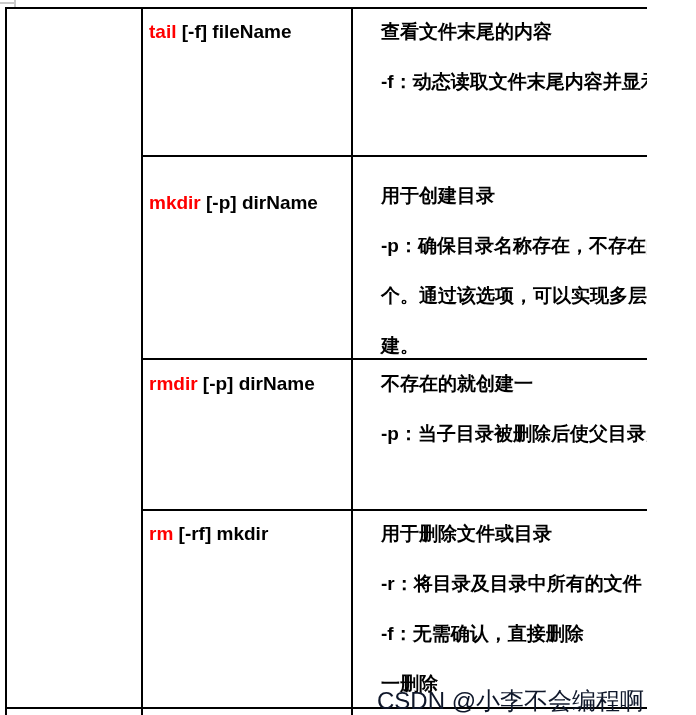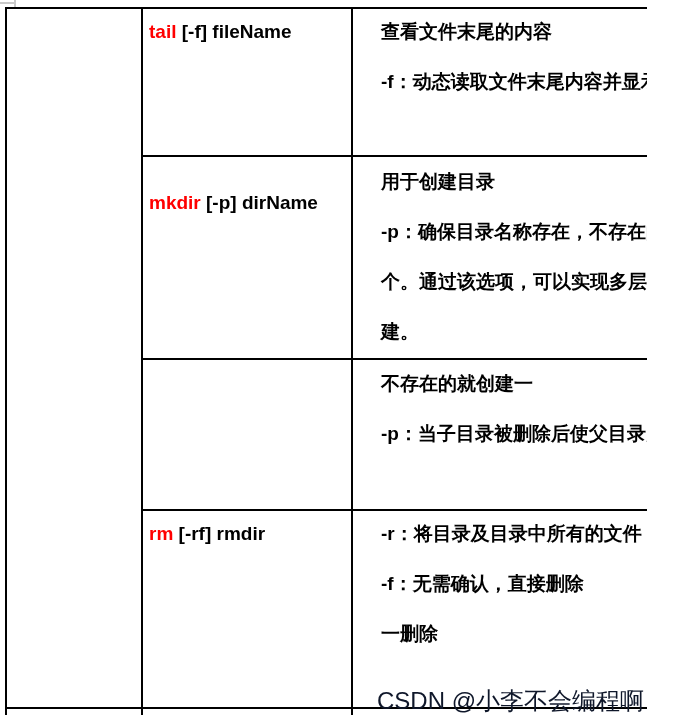--- a/index.html
+++ b/index.html
@@ -71,34 +71,36 @@
   <div class="h" style="left:141px; top:509px; width:547px;"></div>
   <div class="h" style="left:5px;   top:707px; width:683px;"></div>
 
   <div class="cmd" style="top:7px;"><span class="kw">tail</span><span> [-f] fileName</span></div>
   <div class="desc" style="top:7px;">
     <div class="dline">查看文件末尾的内容</div>
     <div class="dline">-f：动态读取文件末尾内容并显示，通常用</div>
   </div>
 
   <div class="cmd" style="top:157px;margin-top:21px;"><span class="kw">mkdir</span><span> [-p] dirName</span></div>
-  <div class="desc" style="top:157px;">
+  <div class="desc" style="top:171px;">
     <div class="dline">用于创建目录</div>
     <div class="dline">-p：确保目录名称存在，不存在的就创建一</div>
     <div class="dline">个。通过该选项，可以实现多层目录同时创</div>
     <div class="dline">建。</div>
   </div>
 
+  <div class="cmd" style="top:359px;"><span class="kw">rmdir</span><span> [-p] dirName</span></div>
   <div class="desc" style="top:359px;">
     <div class="dline">不存在的就创建一</div>
     <div class="dline">-p：当子目录被删除后使父目录为空目录的</div>
   </div>
 
-  <div class="cmd" style="top:509px;"><span class="kw">rm</span><span> [-rf] rmdir</span></div>
+  <div class="cmd" style="top:509px;"><span class="kw">rm</span><span> [-rf] mkdir</span></div>
   <div class="desc" style="top:509px;">
+    <div class="dline">用于删除文件或目录</div>
     <div class="dline">-r：将目录及目录中所有的文件（目录）逐</div>
     <div class="dline">-f：无需确认，直接删除</div>
     <div class="dline">一删除</div>
   </div>
 
   <div class="watermark">CSDN @小李不会编程啊</div>
 
 </div>
 
 </body></html>

